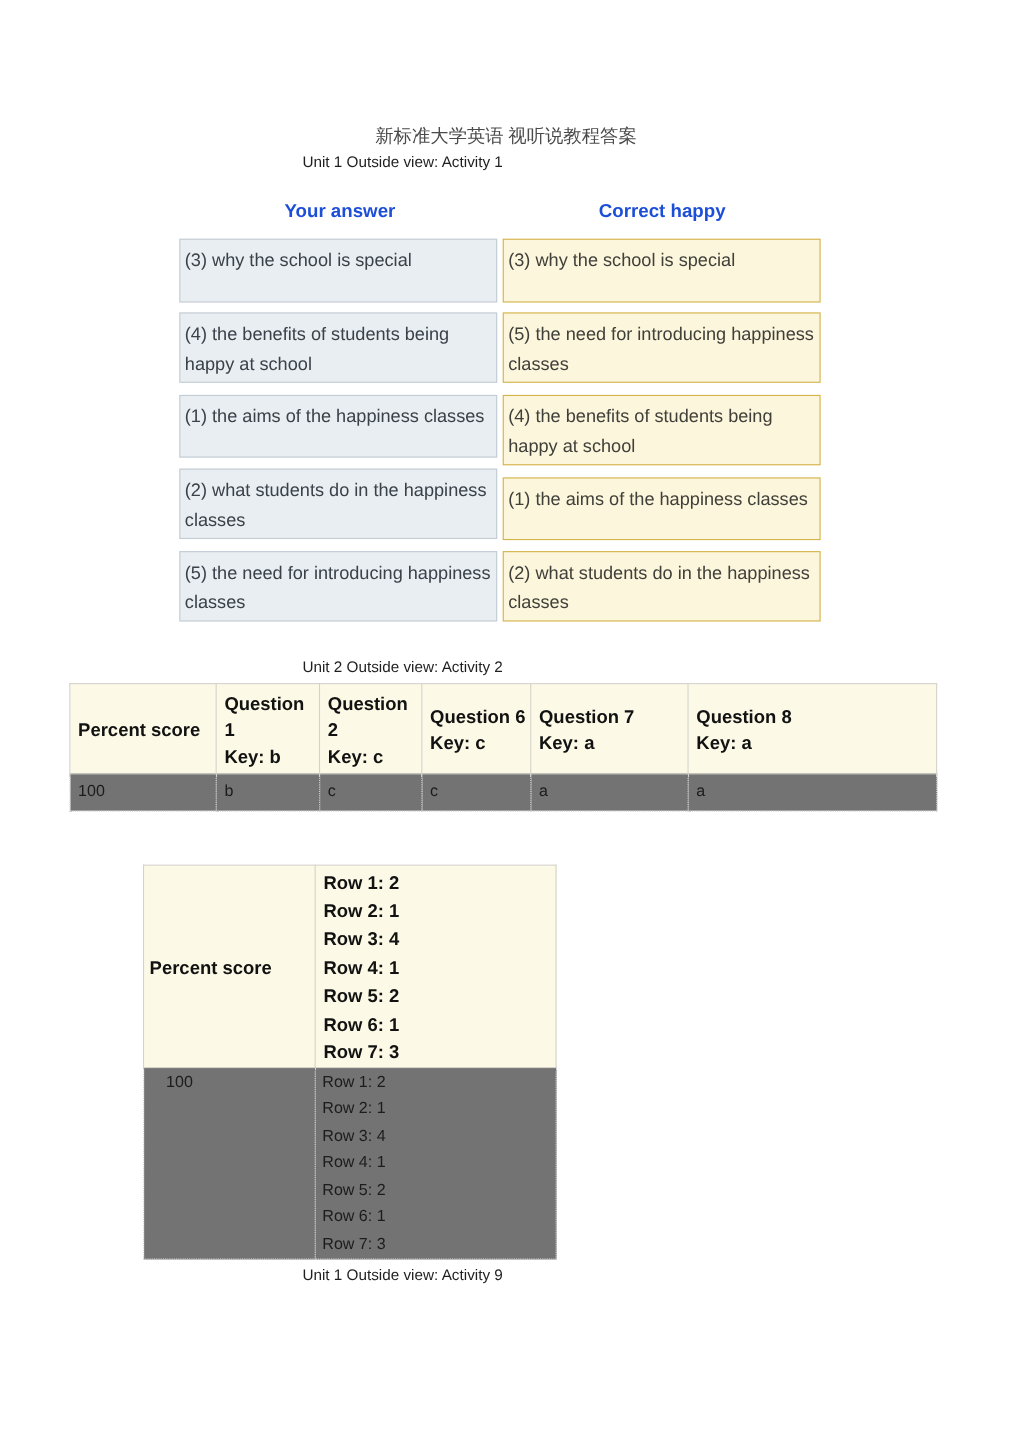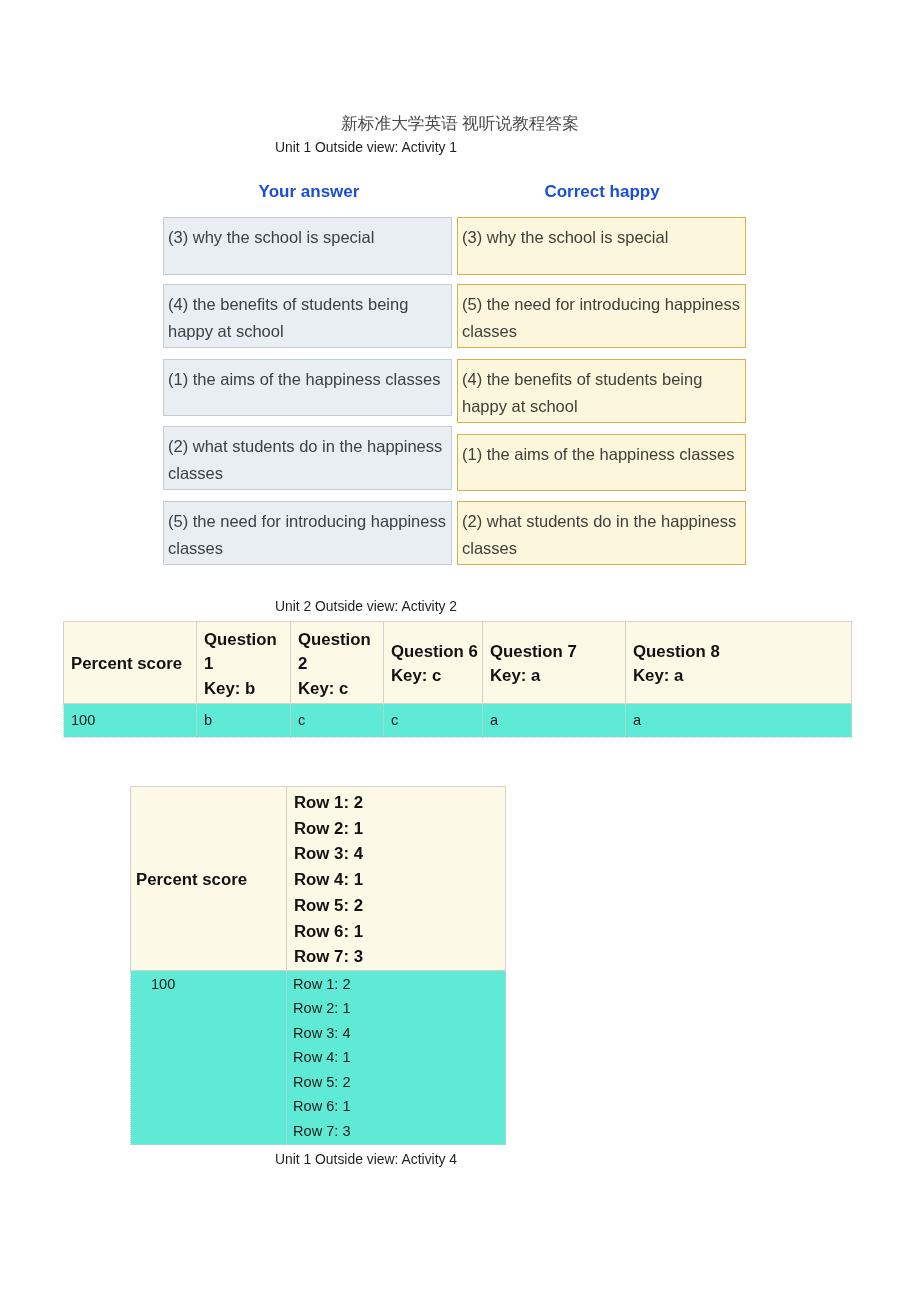--- a/index.html
+++ b/index.html
@@ -16,21 +16,21 @@
   .ansbox{position:absolute;box-sizing:border-box;font-size:16.5px;color:#3c4450;
     padding:6px 0 0 4px;line-height:26.6px;}
   .ansbox.left{background:#e8eef1;border:1px solid #c3ccd4;color:#3a4149;}
   .ansbox.right{background:#fcf6dc;border:1px solid #d4b24a;color:#40403a;}
 
   
   table.scoretbl{position:absolute;border-collapse:collapse;table-layout:fixed;}
   table.scoretbl th{background:#fcfae6;border:1px solid #d4d2c9;
     font-size:16.8px;font-weight:bold;color:#121212;text-align:left;
     padding:6px 0 2px 7px;line-height:24.3px;vertical-align:middle;white-space:pre-line;}
-  table.scoretbl td{background:#5eead4;border:1px dotted #d2d2d2;
+  table.scoretbl td{background:#737373;border:1px dotted #d2d2d2;
     font-size:14.6px;color:#1c1c1c;text-align:left;
     padding:6px 0 7px 7px;line-height:20px;vertical-align:top;white-space:pre-line;}
   table.t3 th{line-height:25.7px;padding:3px 0 0px 7px;}
   table.t3 th.ctr{padding-left:5px;padding-right:0;}
   table.t3 td{line-height:24.5px;padding:1px 0 1px 6px;}
   table.t3 td.ctr{padding-left:20px;}
   table.t3 th.ctr,table.t3 td.ctr{white-space:normal;}
   .keyline,.rowline{display:block;}
 </style>
 </head>
@@ -95,14 +95,14 @@
       <th class="ctr">Percent score</th>
       <th><span class="rowline">Row 1: 2</span><span class="rowline">Row 2: 1</span><span class="rowline">Row 3: 4</span><span class="rowline">Row 4: 1</span><span class="rowline">Row 5: 2</span><span class="rowline">Row 6: 1</span><span class="rowline">Row 7: 3</span></th>
     </tr>
     <tr>
       <td class="ctr">100</td>
       <td><span class="rowline">Row 1: 2</span><span class="rowline">Row 2: 1</span><span class="rowline">Row 3: 4</span><span class="rowline">Row 4: 1</span><span class="rowline">Row 5: 2</span><span class="rowline">Row 6: 1</span><span class="rowline">Row 7: 3</span></td>
     </tr>
     </tbody>
   </table>
 
-  <div class="sub-title" style="top:1151px">Unit 1 Outside view: Activity 4</div>
+  <div class="sub-title" style="top:1151px">Unit 1 Outside view: Activity 9</div>
 </div>
 
 </body></html>

